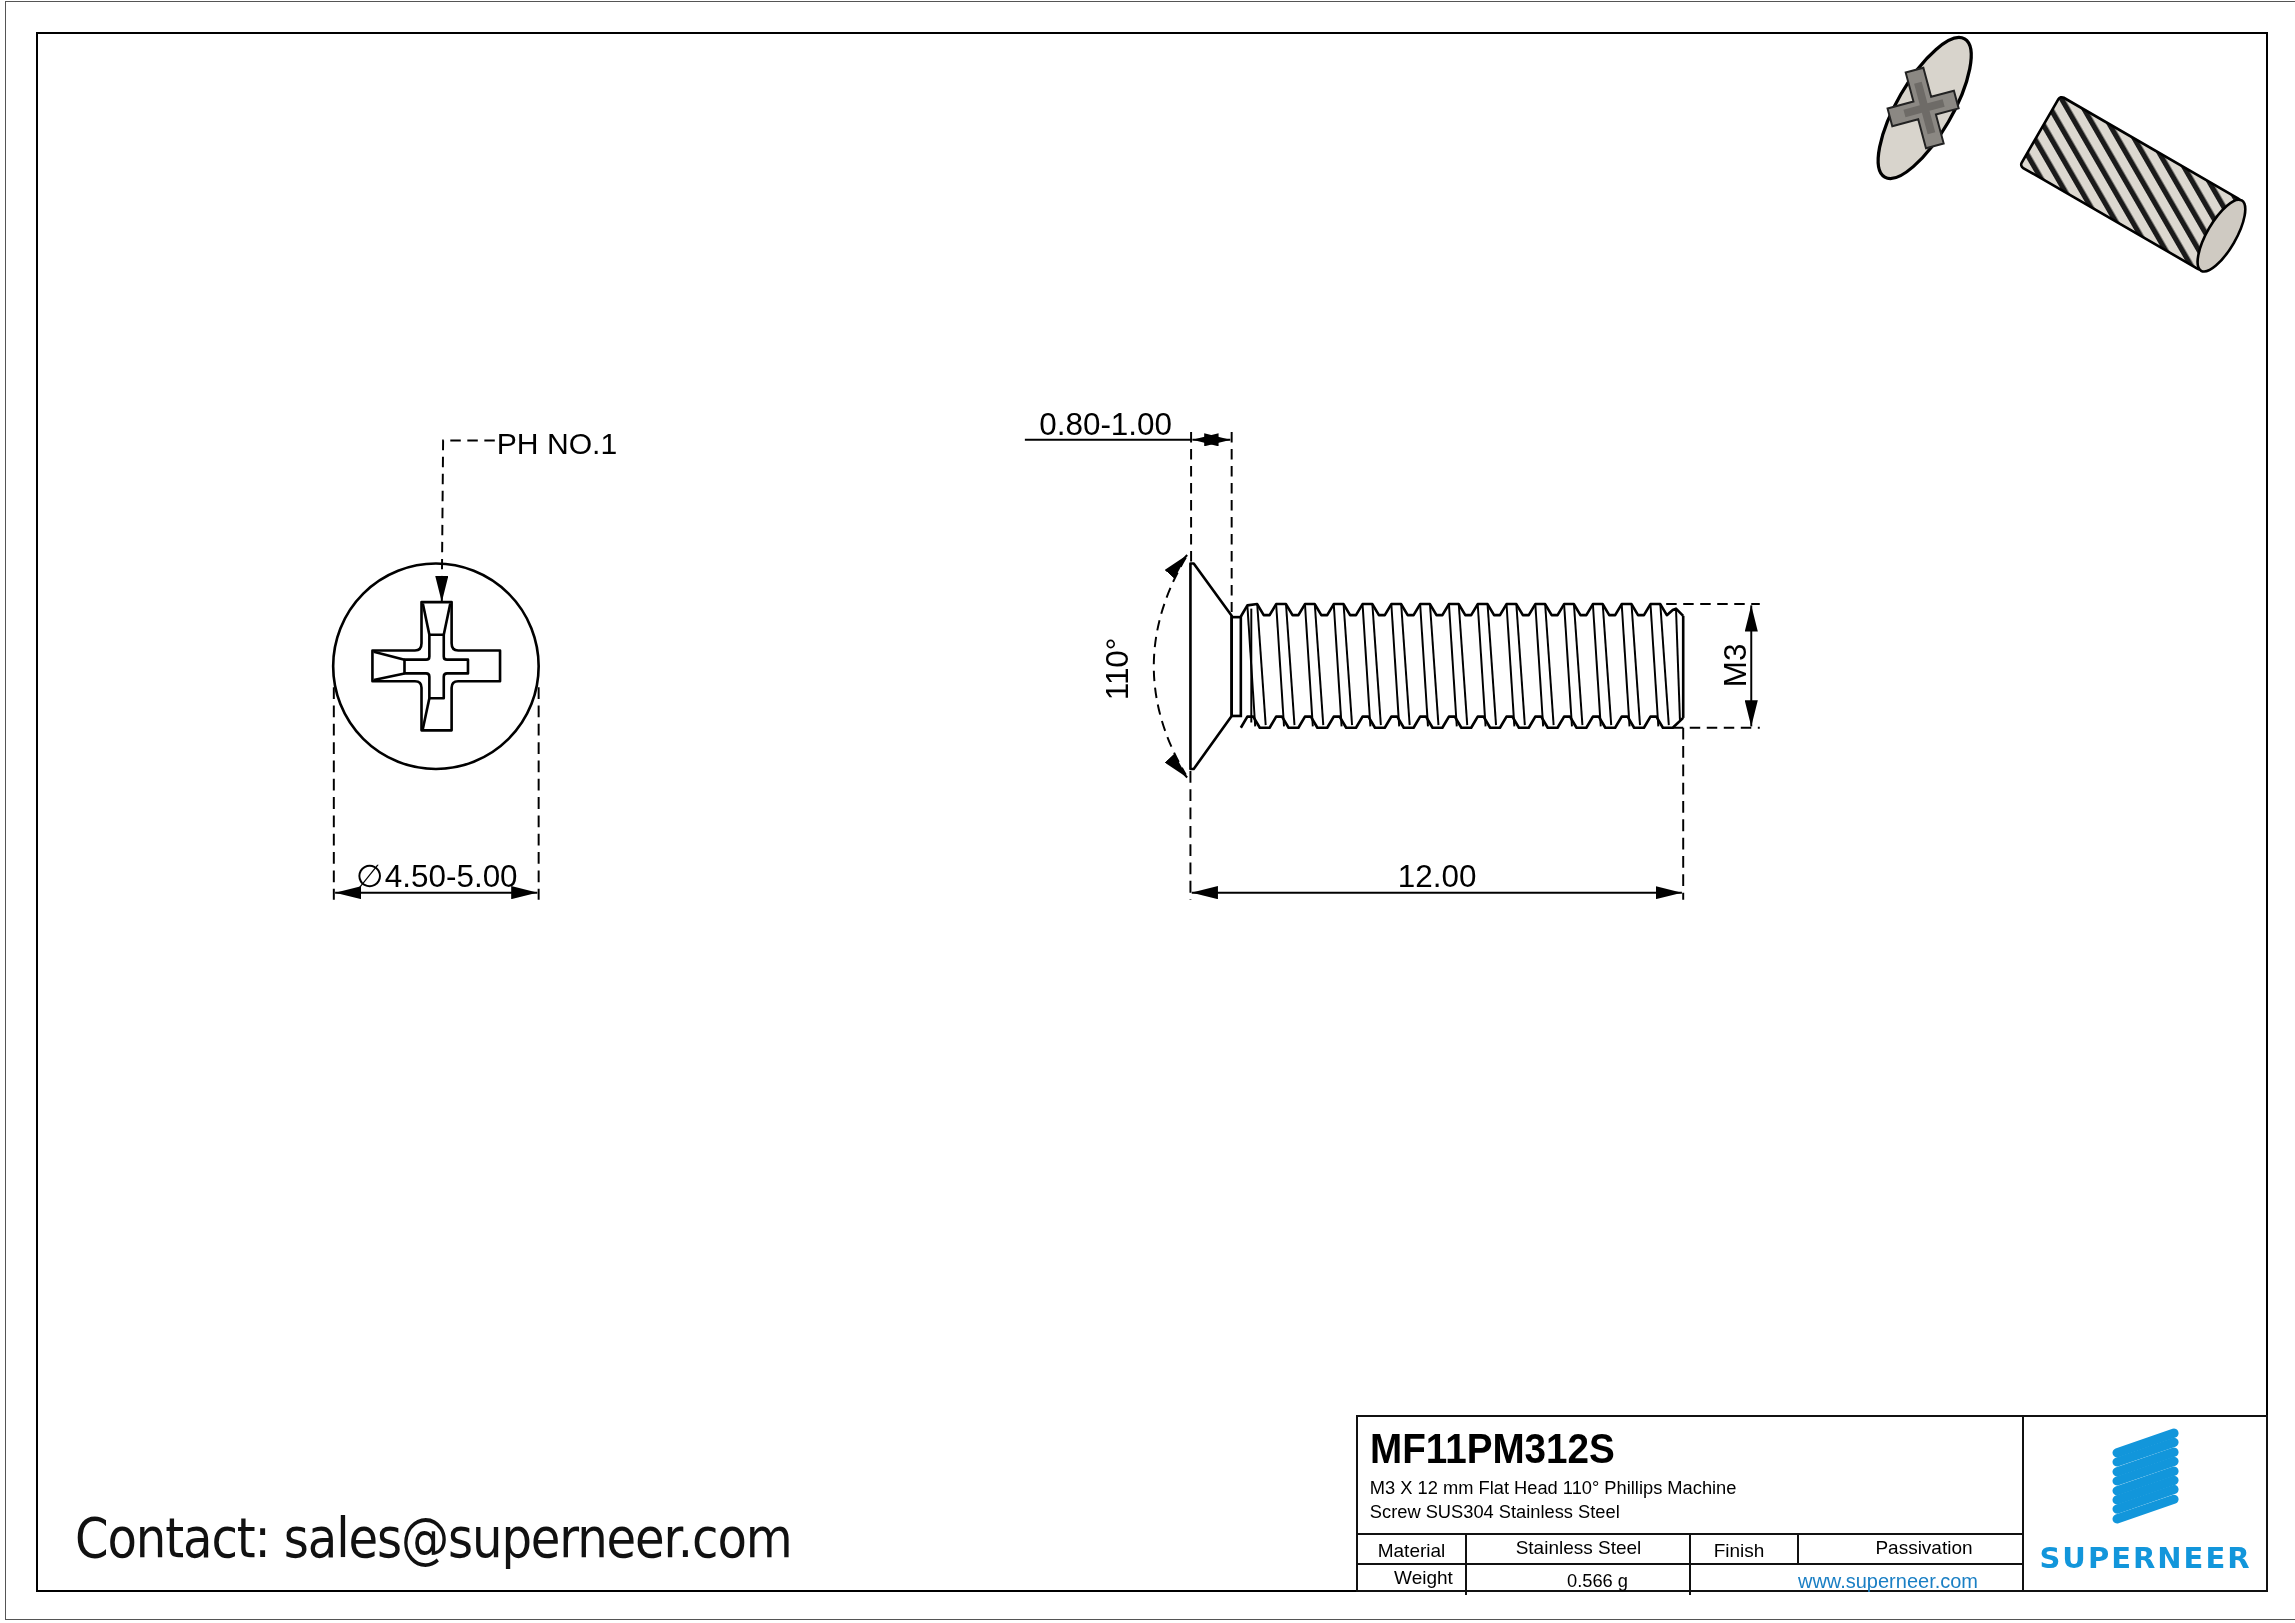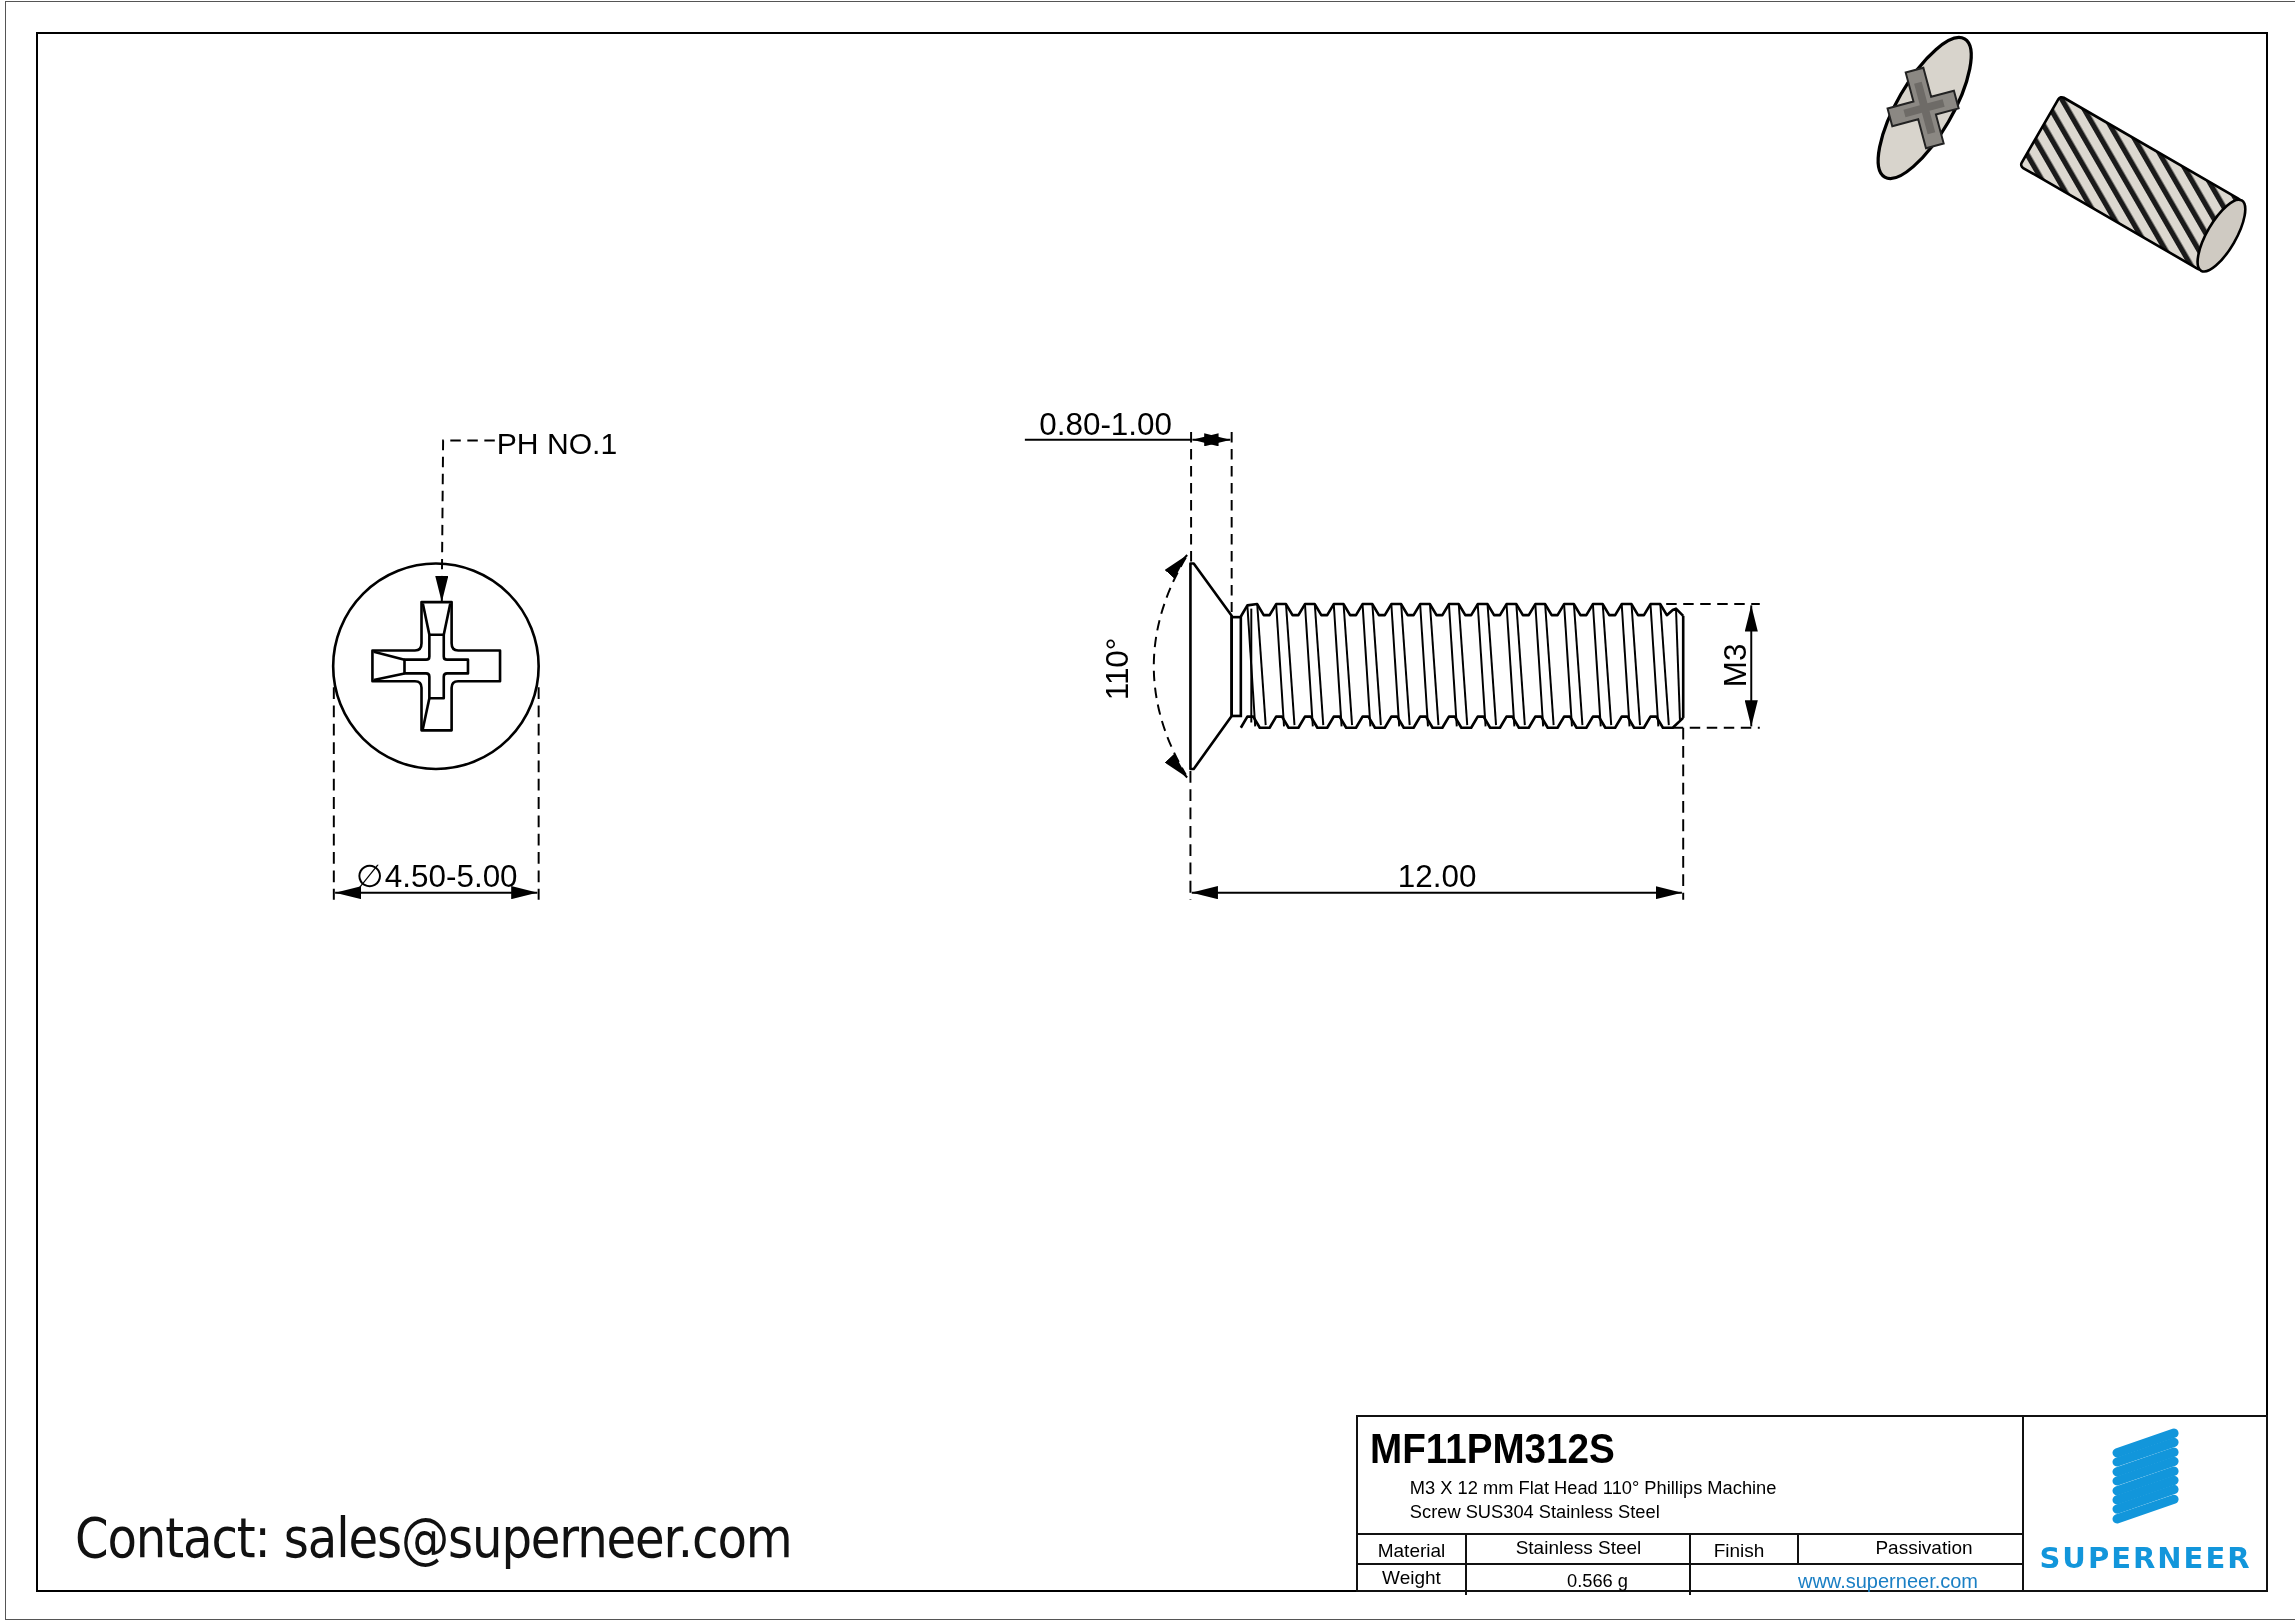--- a/index.html
+++ b/index.html
@@ -4,21 +4,21 @@
 <style>
   html, body { margin: 0; padding: 0; background: #ffffff; }
   body { width: 2295px; height: 1623px; position: relative; overflow: hidden; font-family: "Liberation Sans", sans-serif; }
   #sheet { position: absolute; left: 4px; top: 0; width: 2295px; height: 1623px; }
   .outer-border { position: absolute; left: 0.7px; top: 0.7px; width: 2292px; height: 1619px; border: 1.3px solid #555; box-sizing: border-box; }
   .frame { position: absolute; left: 32px; top: 32px; width: 2232px; height: 1560px; border: 2px solid #000; box-sizing: border-box; }
   svg text { font-family: "Liberation Sans", sans-serif; }
   .contact { position: absolute; left: 71px; top: 1505px; font-family: "DejaVu Sans", sans-serif; font-size: 56px; color: #111; letter-spacing: -1.3px; transform: scaleX(0.86); transform-origin: left top; }
   .tb { position: absolute; left: 1352px; top: 1415px; width: 912px; height: 177px; border: 2px solid #111; box-sizing: border-box; }
   .tb-part { position: absolute; left: 11.8px; top: 7.9px; font-size: 42px; font-weight: bold; color: #000; transform: scaleX(0.92); transform-origin: left top; }
-  .tb-desc { position: absolute; left: 11.8px; top: 59px; font-size: 18.3px; line-height: 23.6px; color: #000; width: 511px; margin-left: 40px; }
+  .tb-desc { position: absolute; left: 11.8px; top: 59px; font-size: 18.3px; line-height: 23.6px; color: #000; width: 511px; }
   .tb-hline { position: absolute; left: 0; height: 2px; background: #111; }
   .tb-vline { position: absolute; width: 2px; background: #111; }
   .cell { position: absolute; font-size: 19px; color: #000; text-align: center; }
   .cell.link { color: #1a7fc4; }
   .logo-text { position: absolute; left: 2019px; width: 245px; top: 1541px; text-align: center; font-family: "DejaVu Sans", sans-serif; font-weight: bold; font-size: 29px; letter-spacing: 2px; color: #1296db; }
 </style>
 </head>
 <body>
 
 <div id="sheet">
@@ -184,20 +184,20 @@
     <div class="tb-hline" style="top:146px; width:664px;"></div>
     <div class="tb-vline" style="left:107px; top:116px; height:62px;"></div>
     <div class="tb-vline" style="left:331px; top:116px; height:62px;"></div>
     <div class="tb-vline" style="left:439px; top:116px; height:30px;"></div>
     <div class="tb-vline" style="left:664px; top:-2px; height:177px;"></div>
 
     <div class="cell" style="left:0; width:107px; top:123px;">Material</div>
     <div class="cell" style="left:109px; width:223px; top:120px;">Stainless Steel</div>
     <div class="cell" style="left:333px; width:96px; top:123px;">Finish</div>
     <div class="cell" style="left:441px; width:250px; top:120px;">Passivation</div>
-    <div class="cell" style="left:0; width:107px; top:150px;">Weight</div>
+    <div class="cell" style="left:0; width:107px; top:150px;padding-left:12px;">Weight</div>
     <div class="cell" style="left:109px; width:223px; top:153px; font-size:18.3px;padding-left:19px;">0.566 g</div>
     <div class="cell link" style="left:333px; width:394px; top:153px; font-size:20px;">www.superneer.com</div>
   </div>
 
   <div class="logo-text">SUPERNEER</div>
 </div>
 
 
 </body></html>

